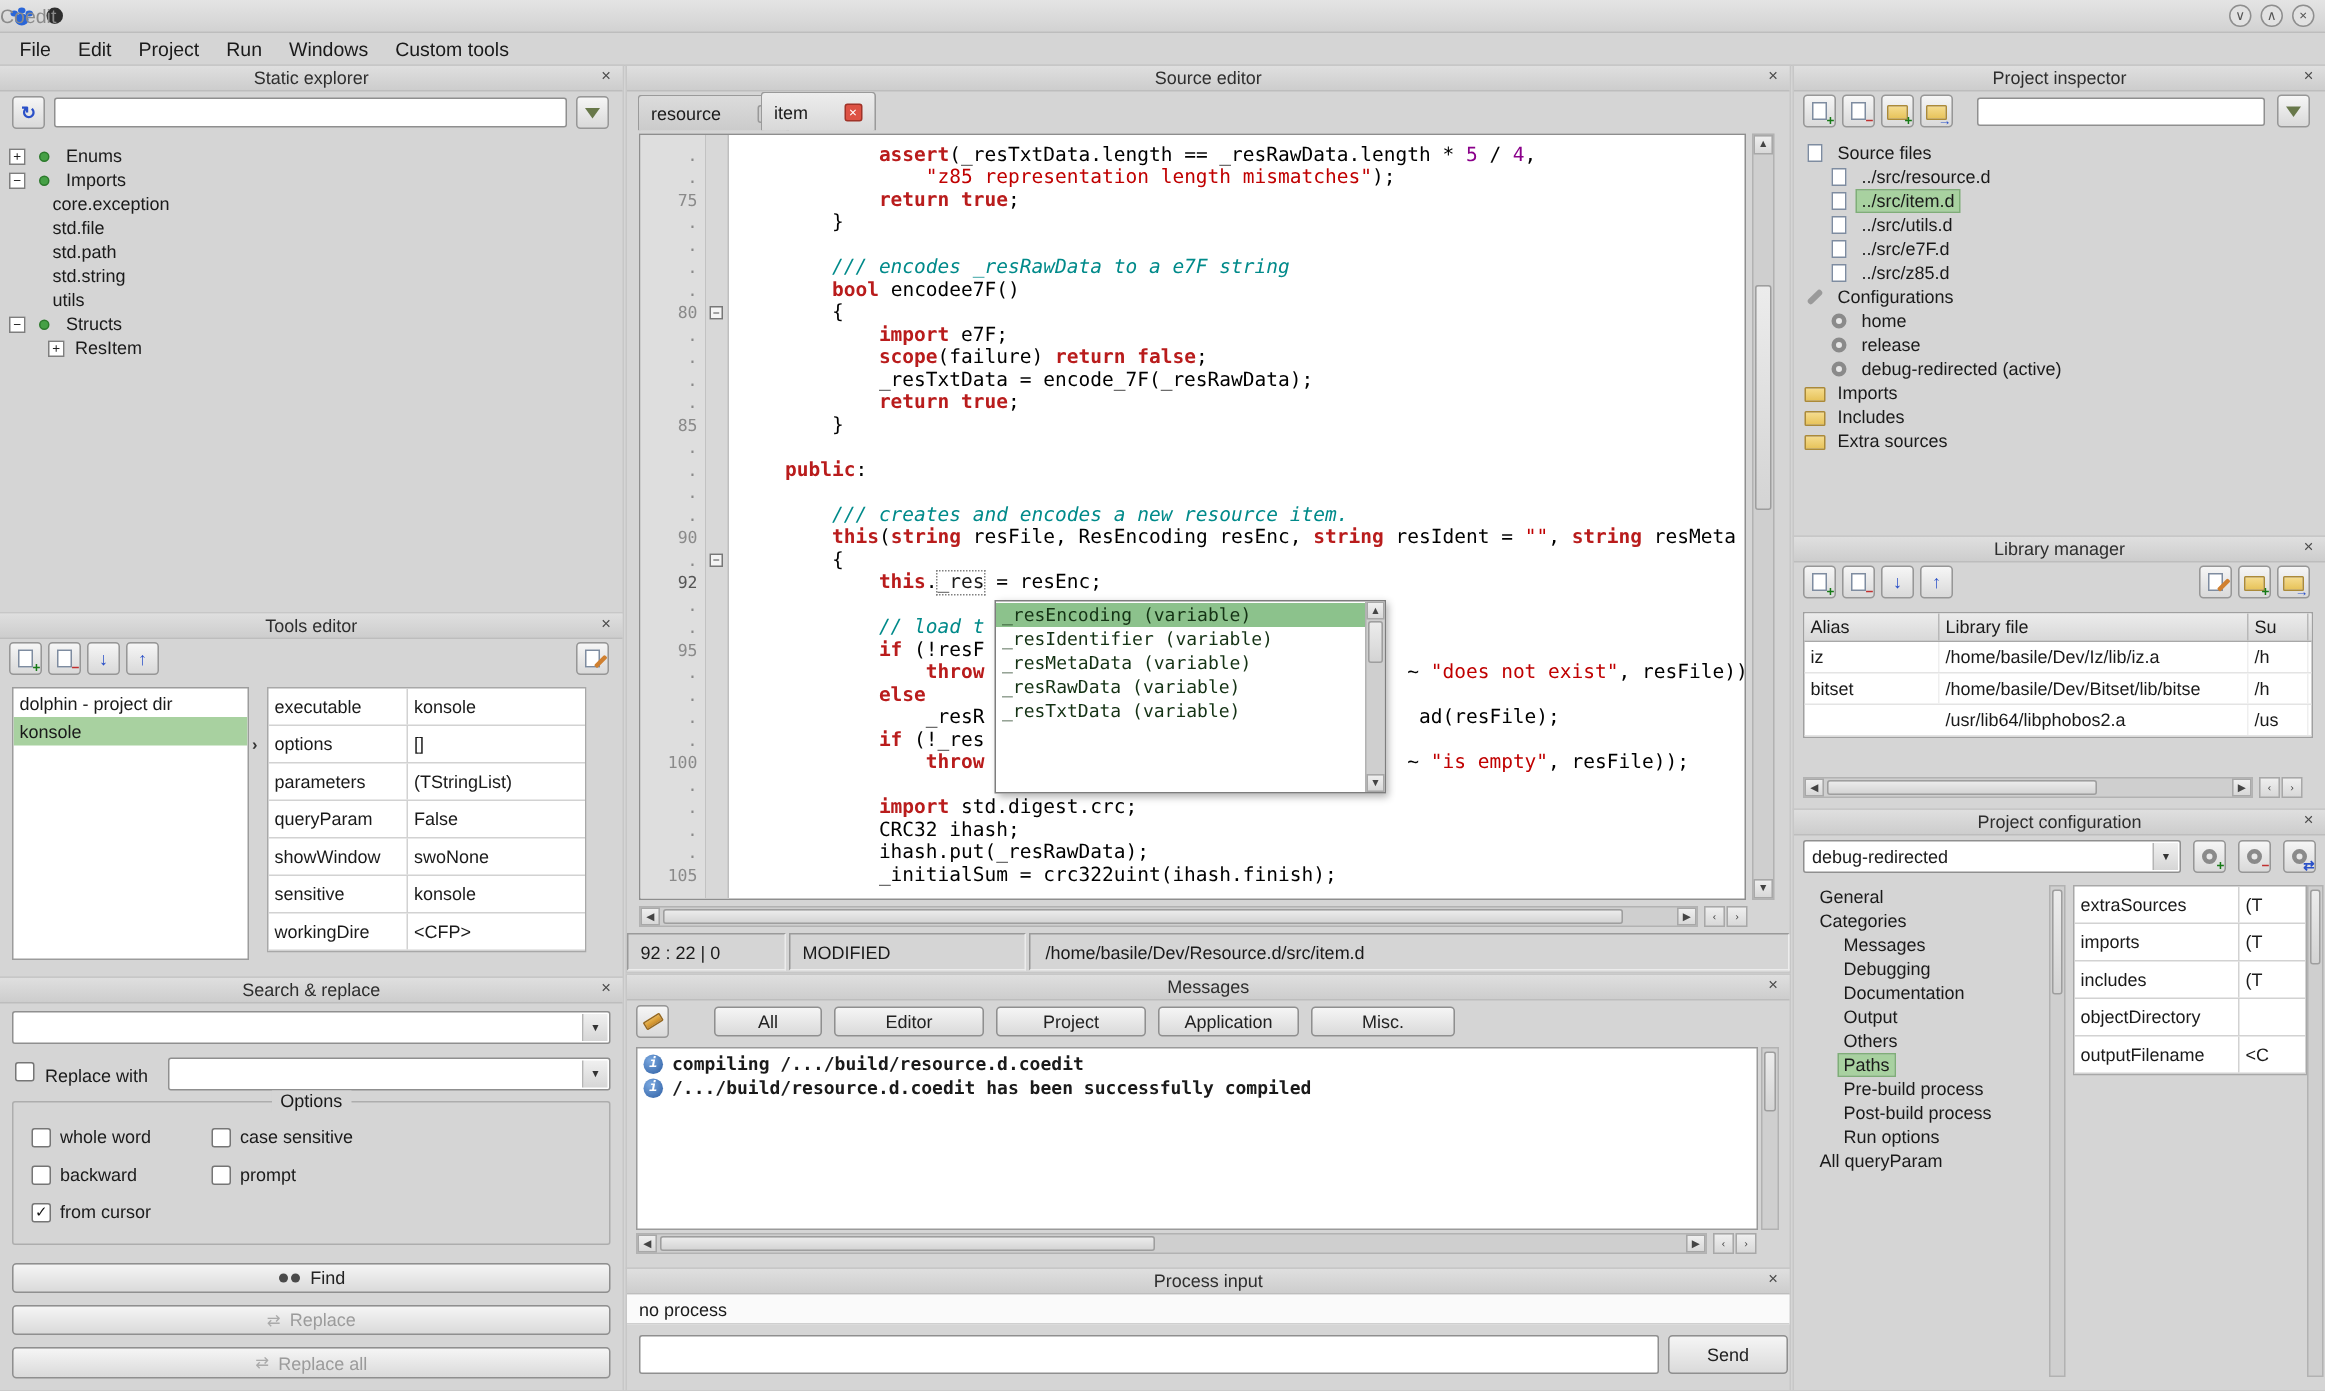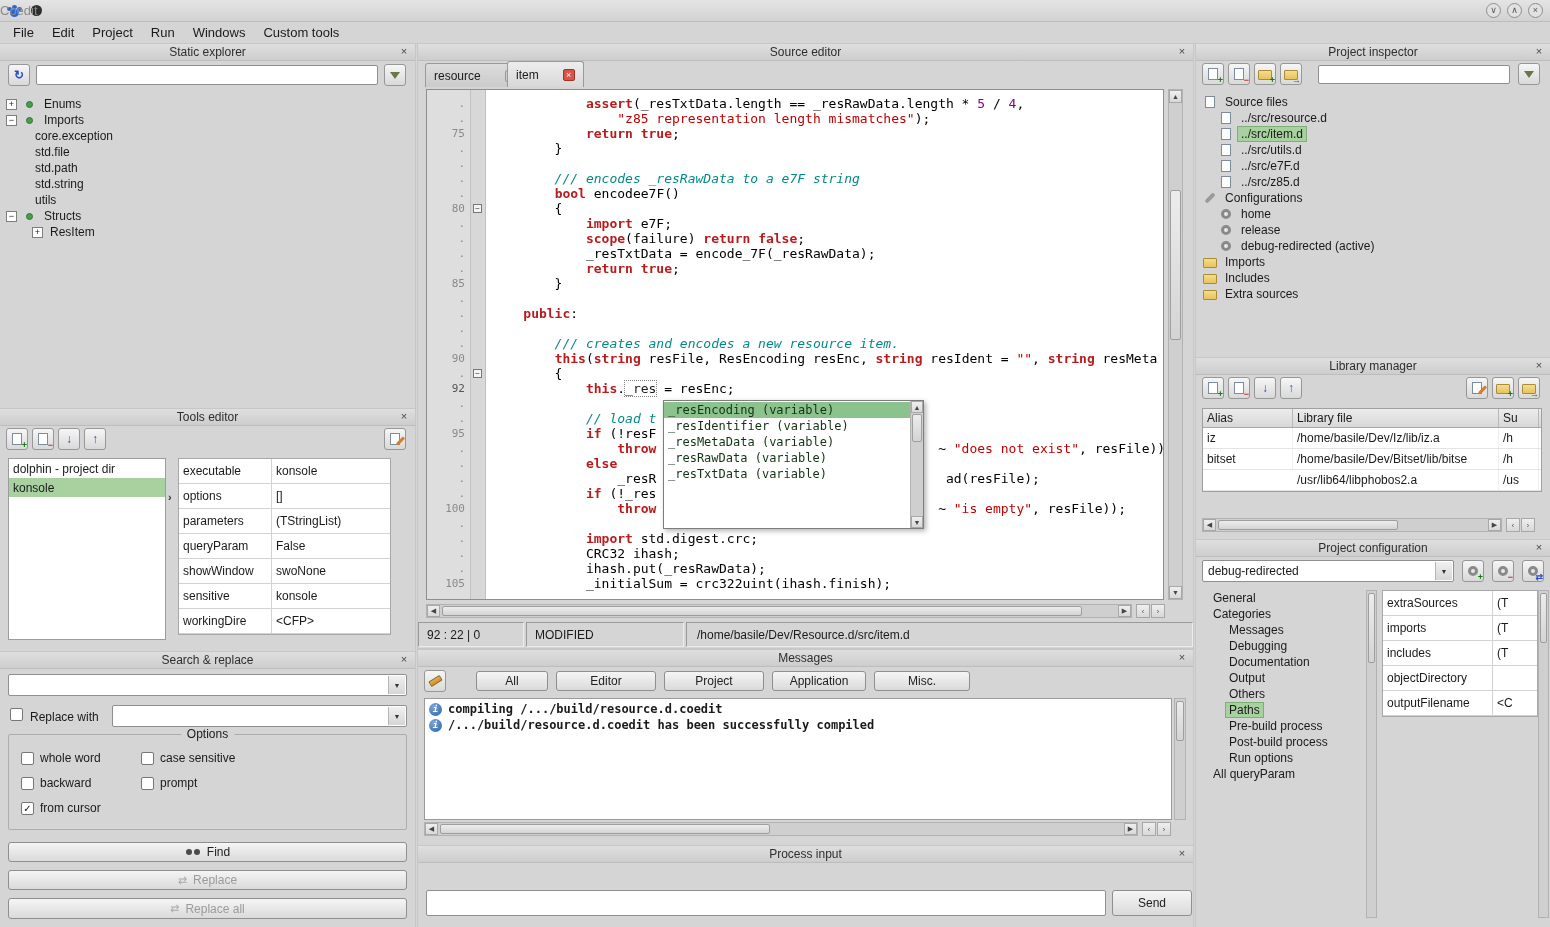--- a/index.html
+++ b/index.html
@@ -479,20 +479,23 @@
     </div>
     <span class="sbbtn" style="left:724px;top:172px;width:14px;height:14px">‹</span>
     <span class="sbbtn" style="left:739px;top:172px;width:14px;height:14px">›</span>
   </div>
 
   <div class="panel" style="left:418px;top:846px;width:775px;height:81px">
     <div class="phead">
       <span>Process input</span>
       <span class="pclose">×</span>
     </div>
+    <div class="pstrip" style="left:0;top:17px;width:775px;height:20px">
+      <span>no process</span>
+    </div>
     <input class="field" style="left: 8px; top: 44px; width: 680px; height: 26px;">
     <span class="pushbtn" style="position:absolute;left:694px;top:44px;width:80px;height:26px">
       <span>Send</span>
     </span>
   </div>
 
   <div class="panel" style="left:1196px;top:44px;width:354px;height:313px">
     <div class="phead">
       <span>Project inspector</span>
       <span class="pclose">×</span>

